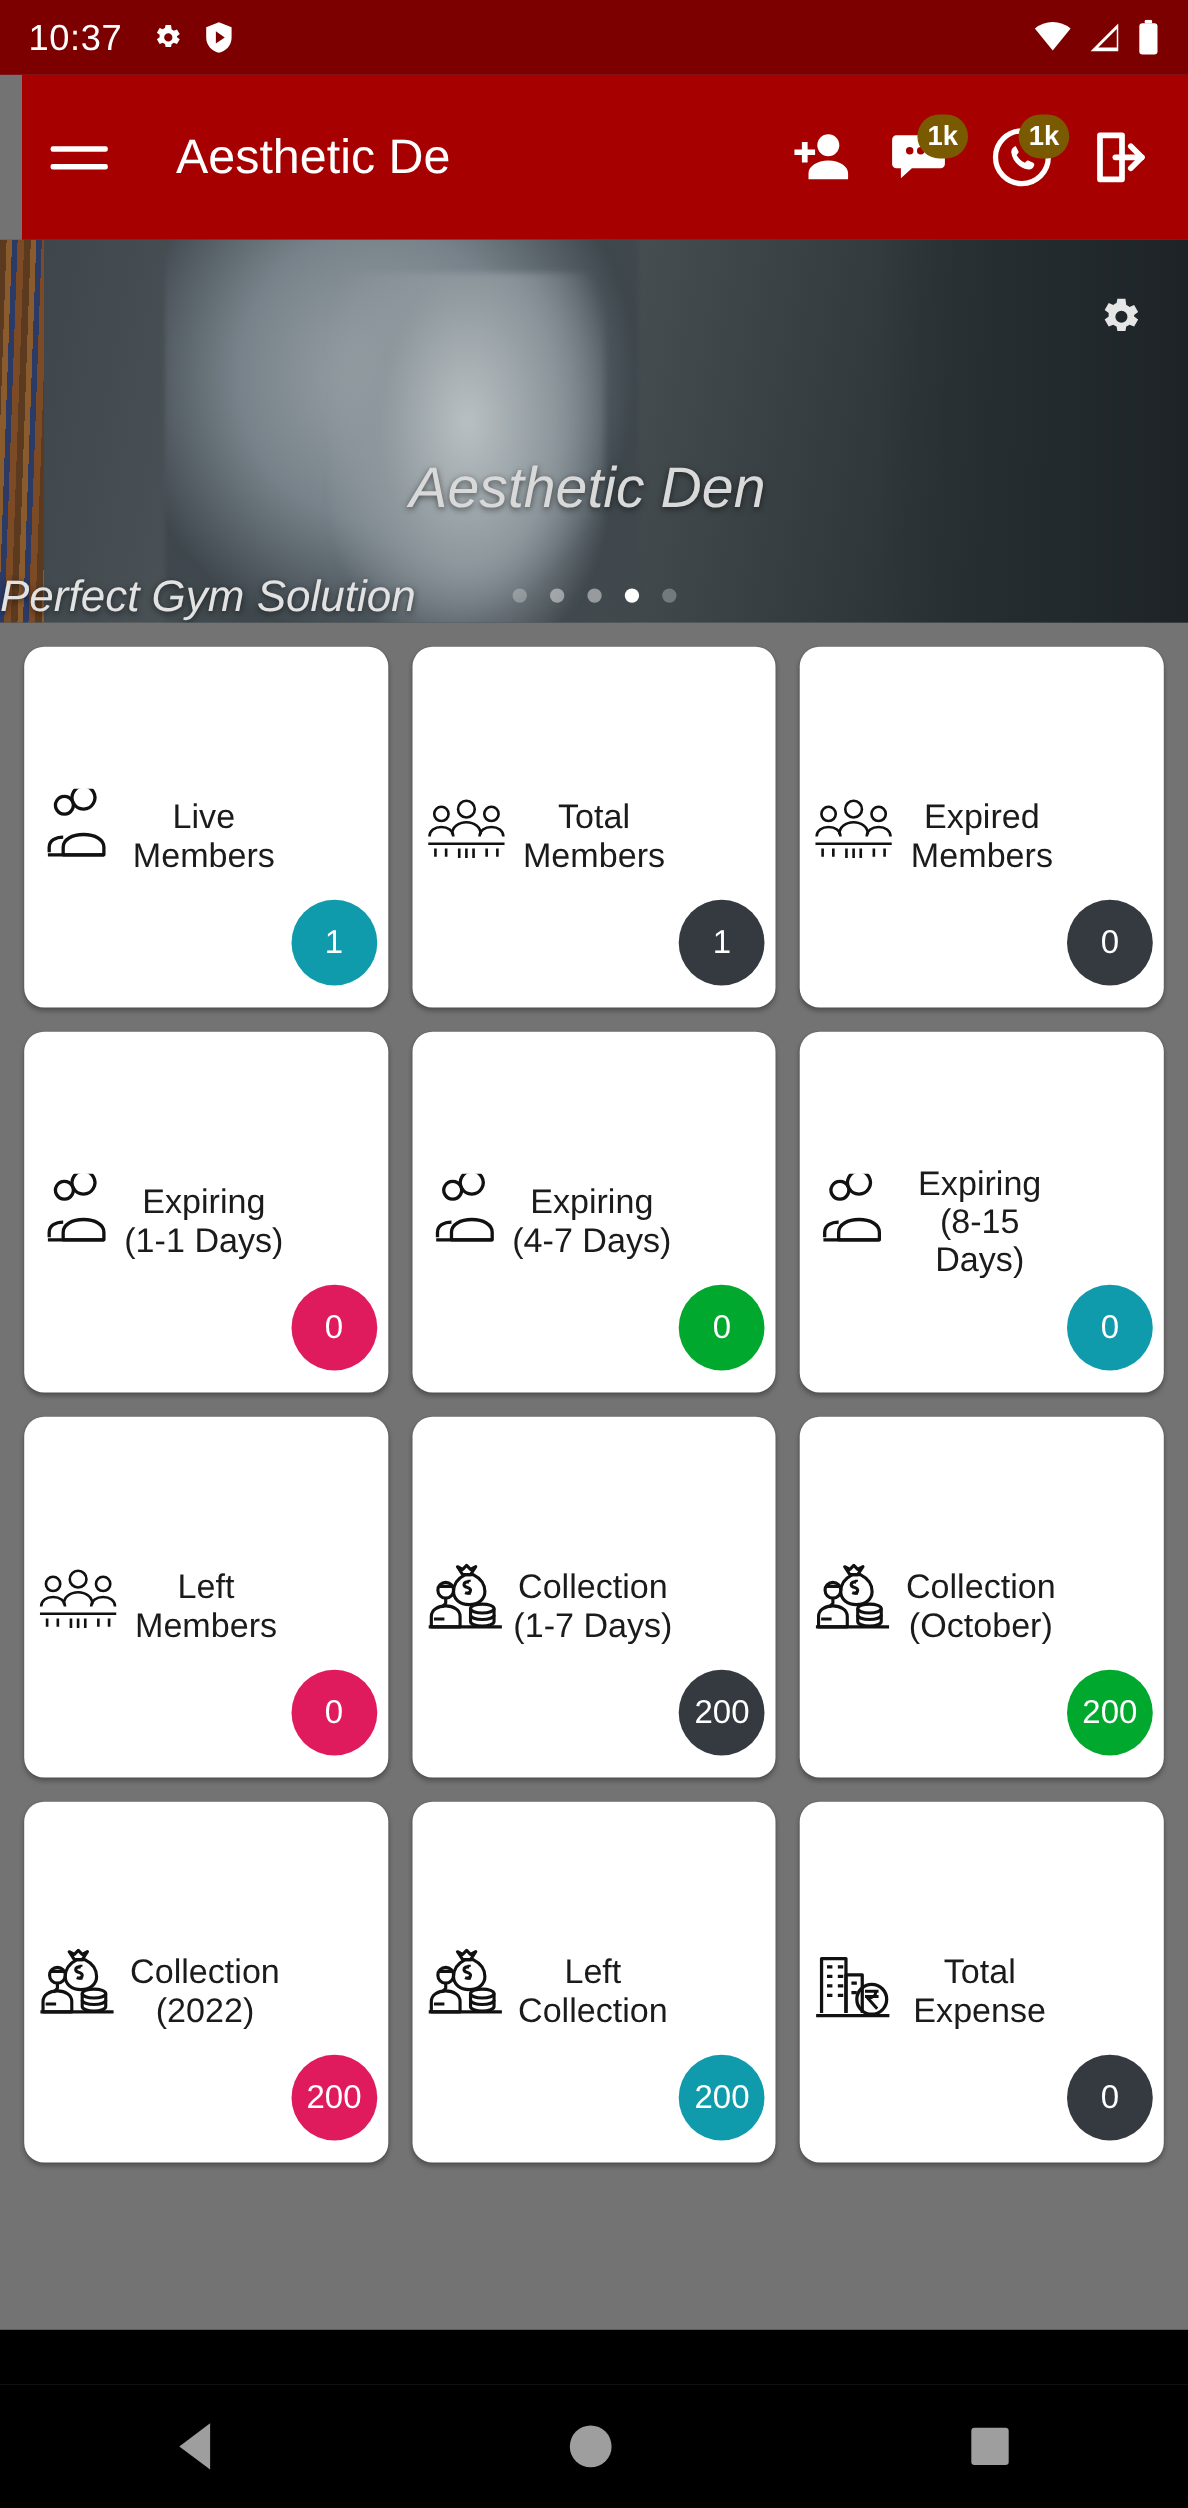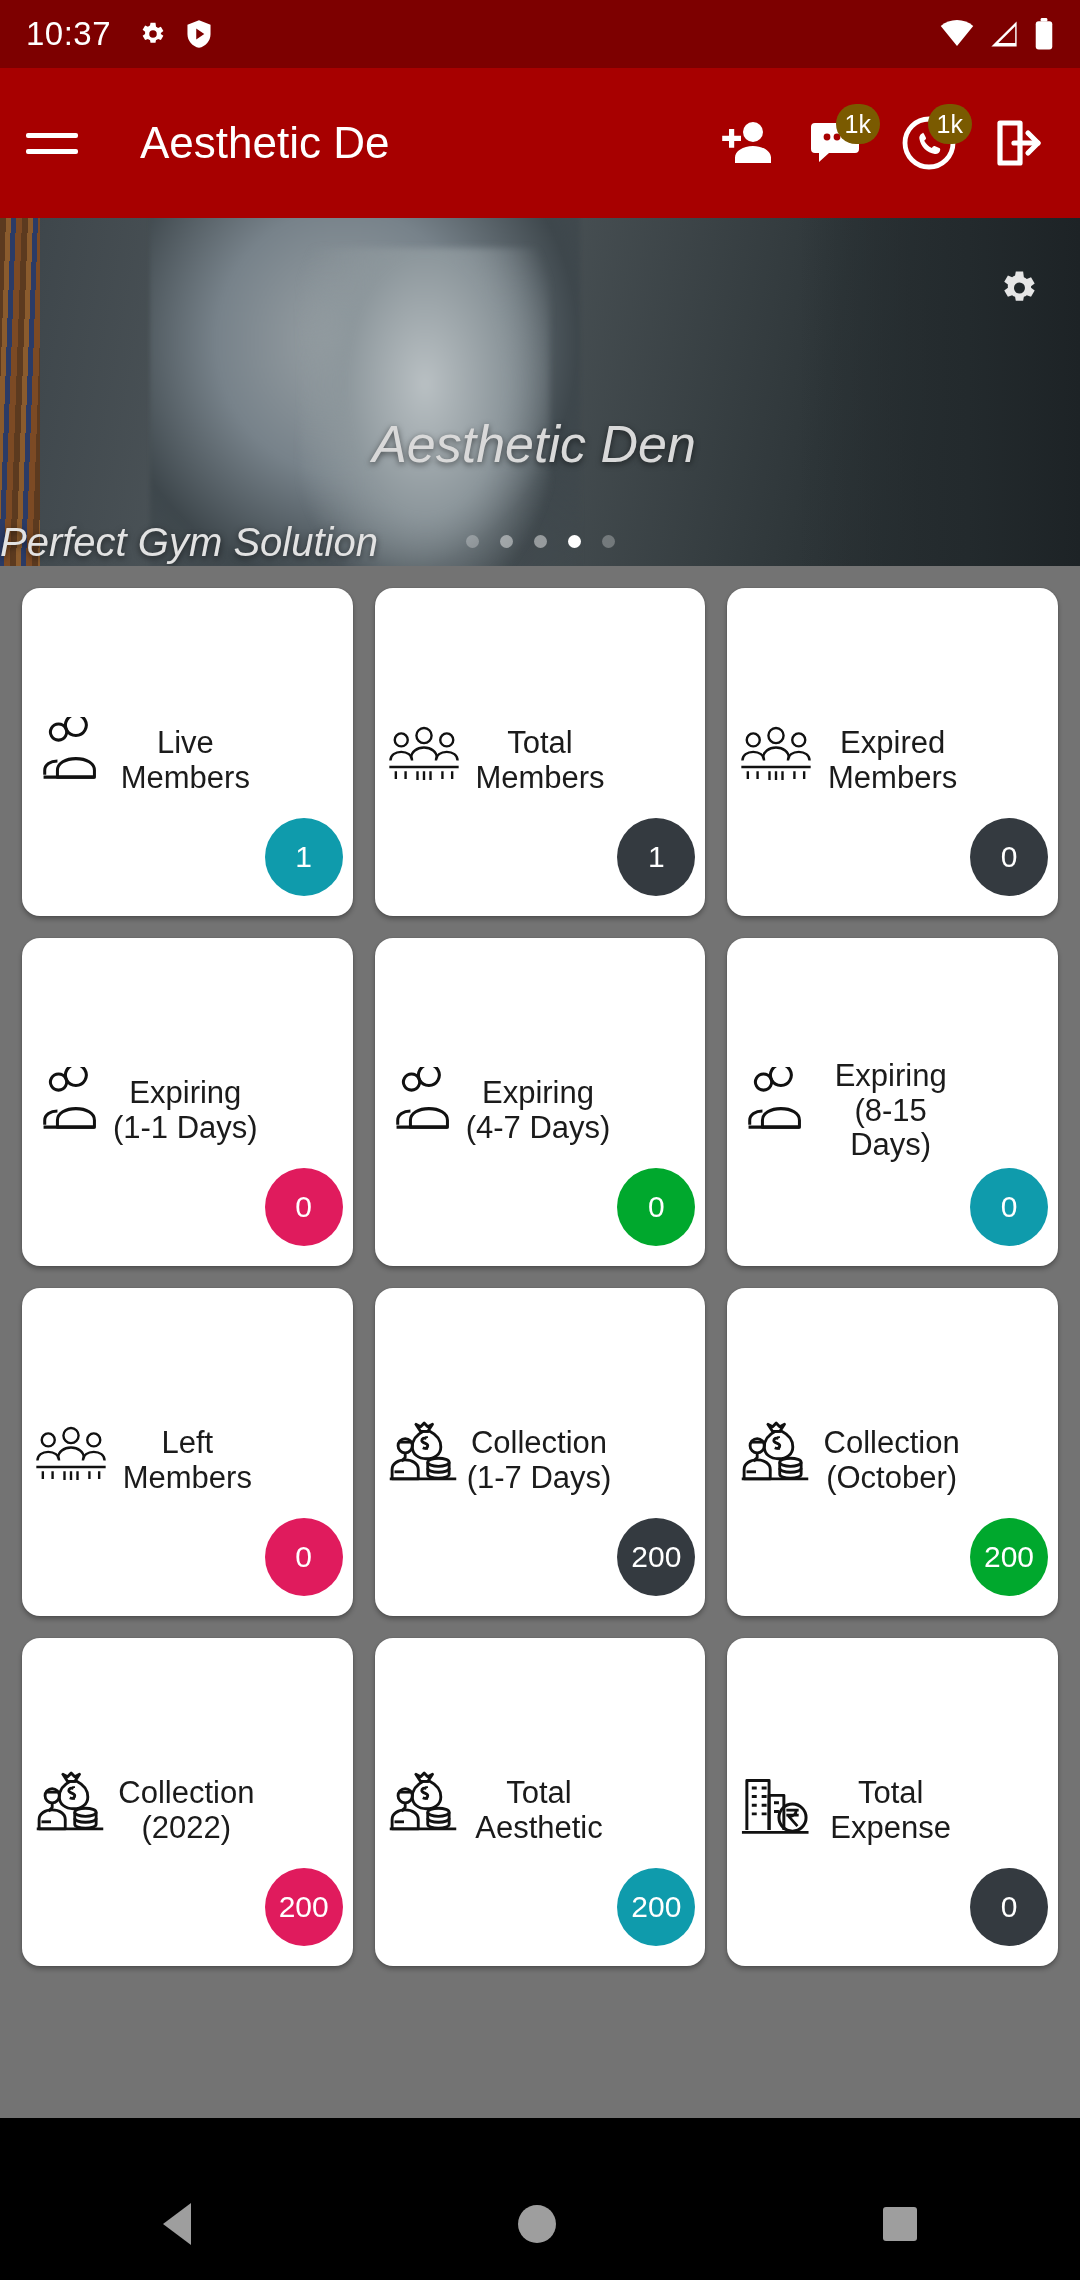--- a/index.html
+++ b/index.html
@@ -17,38 +17,38 @@
   }
   .sb-time { font-size: 33px; letter-spacing: .5px; }
   .sb-left-icons { display: flex; align-items: center; gap: 18px; margin-left: 26px; }
   .sb-spacer { flex: 1; }
   .sb-right-icons { display: flex; align-items: center; gap: 14px; }
   .ico { display: inline-block; line-height: 0; }
 
   
   .appbar {
     height: 150px; background: #a70000; display: flex; align-items: center;
-    padding: 0 26px; color: #fff; position: relative;
+    padding: 0 26px; color: #fff; position: relative; margin-left: 20px;
   }
   .hamburger { width: 52px; height: 40px; display: flex; flex-direction: column;
     justify-content: center; gap: 11px; cursor: pointer; }
   .hamburger span { display: block; height: 5px; background: #fff; border-radius: 2px; }
   .hamburger span:nth-child(1) { width: 52px; }
   .hamburger span:nth-child(2) { width: 52px; }
   .app-title {
     font-size: 44px; font-weight: 400; margin-left: 62px; white-space: nowrap;
     overflow: hidden; max-width: 330px; flex: none;
   }
   .appbar-actions { margin-left: auto; display: flex; align-items: center; gap: 26px; }
   .act { position: relative; width: 66px; height: 66px; display: flex;
          align-items: center; justify-content: center; cursor: pointer; }
   .badge {
     position: absolute; top: -6px; right: -10px; min-width: 44px; height: 40px;
     background: #7a5a00; color: #fff; border-radius: 20px; font-size: 25px;
-    display: flex; align-items: center; justify-content: center; padding: 0 9px;
+    display: flex; align-items: center; justify-content: center; padding: 0 9px; font-weight: bold;
   }
 
   
   .hero { position: relative; height: 348px; overflow: hidden;
     background: linear-gradient(100deg,#3c4449 0%,#555d61 35%,#2e3639 75%,#22282b 100%); }
   .hero-strip { position: absolute; left: 0; top: 0; width: 40px; height: 100%;
     background: repeating-linear-gradient(92deg,#5c3a1f 0 6px,#8a5b2d 6px 11px,#2b3b66 11px 16px,#7c4a24 16px 22px); }
   .hero-figure { position: absolute; left: 150px; top: -10px; width: 430px; height: 380px;
     background: radial-gradient(ellipse at 45% 35%, #9aa2a6 0%, #77828a 38%, #3e474c 70%, rgba(40,47,51,0) 100%); filter: blur(2px); }
   .hero-figure2 { position: absolute; left: 300px; top: 30px; width: 250px; height: 340px;
@@ -383,21 +383,21 @@
       <path d="M36 36v5c0 1.9 4 3.4 9 3.4s9-1.5 9-3.4v-5"></path>
       <path d="M36 41v5c0 1.9 4 3.4 9 3.4s9-1.5 9-3.4v-5"></path>
       <circle cx="17" cy="22" r="6"></circle>
       <path d="M11 19h12"></path>
       <path d="M6 50v-8c0-5 5-8 11-8s11 3 11 8v8z"></path>
       <path d="M17 28v4l-3 3"></path>
       <path d="M8 44h8"></path>
       <path d="M4 50h56"></path>
     </svg>
         </div>
-        <div class="card-label">Total Aesthetic</div>
+        <div class="card-label">Left Collection</div>
         <div class="card-badge" style="background:#0f9bac">200</div>
       </div>
       <div class="card">
         <div class="card-icon">
           <svg width="74" height="74" viewBox="0 0 60 58" fill="none" stroke="#111" stroke-width="2.4" stroke-linejoin="round">
       <path d="M8 50V10h18v40"></path>
       <path d="M26 50V22h12v28"></path>
       <path d="M12 16h4M20 16h4M12 23h4M20 23h4M12 30h4M20 30h4M12 37h4M20 37h4"></path>
       <path d="M30 28h4M30 35h4"></path>
       <circle cx="45" cy="40" r="11"></circle>

